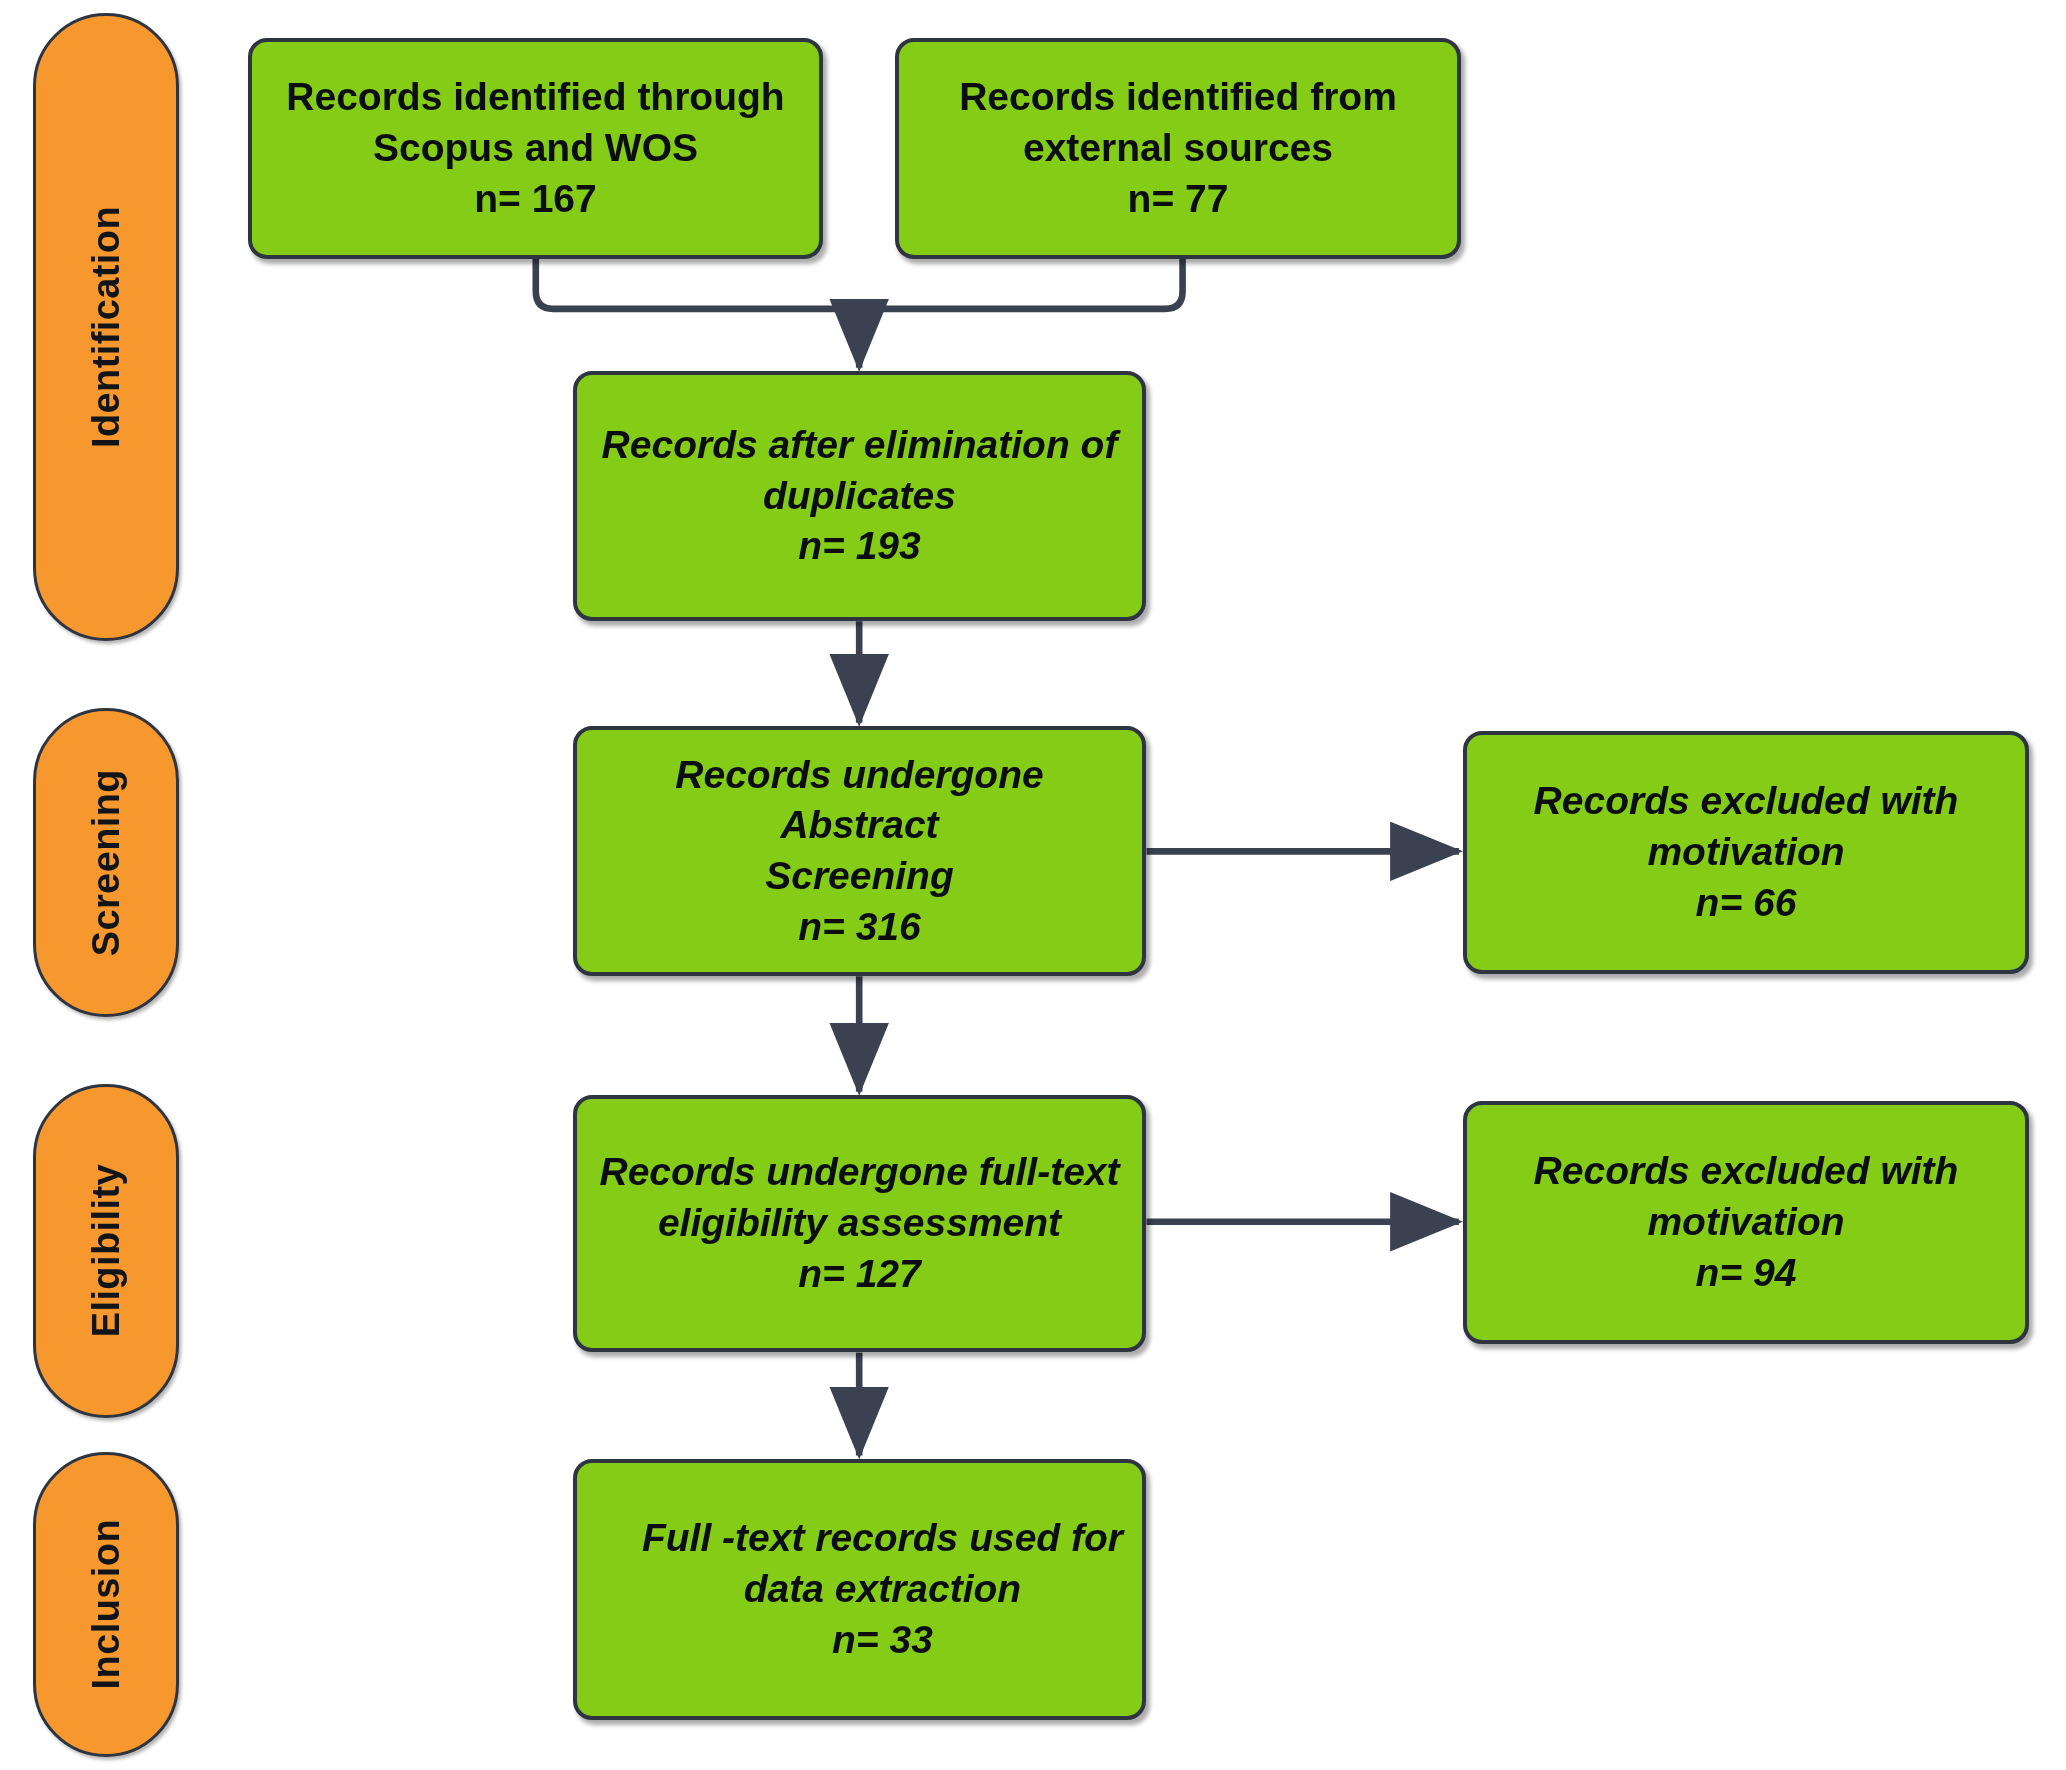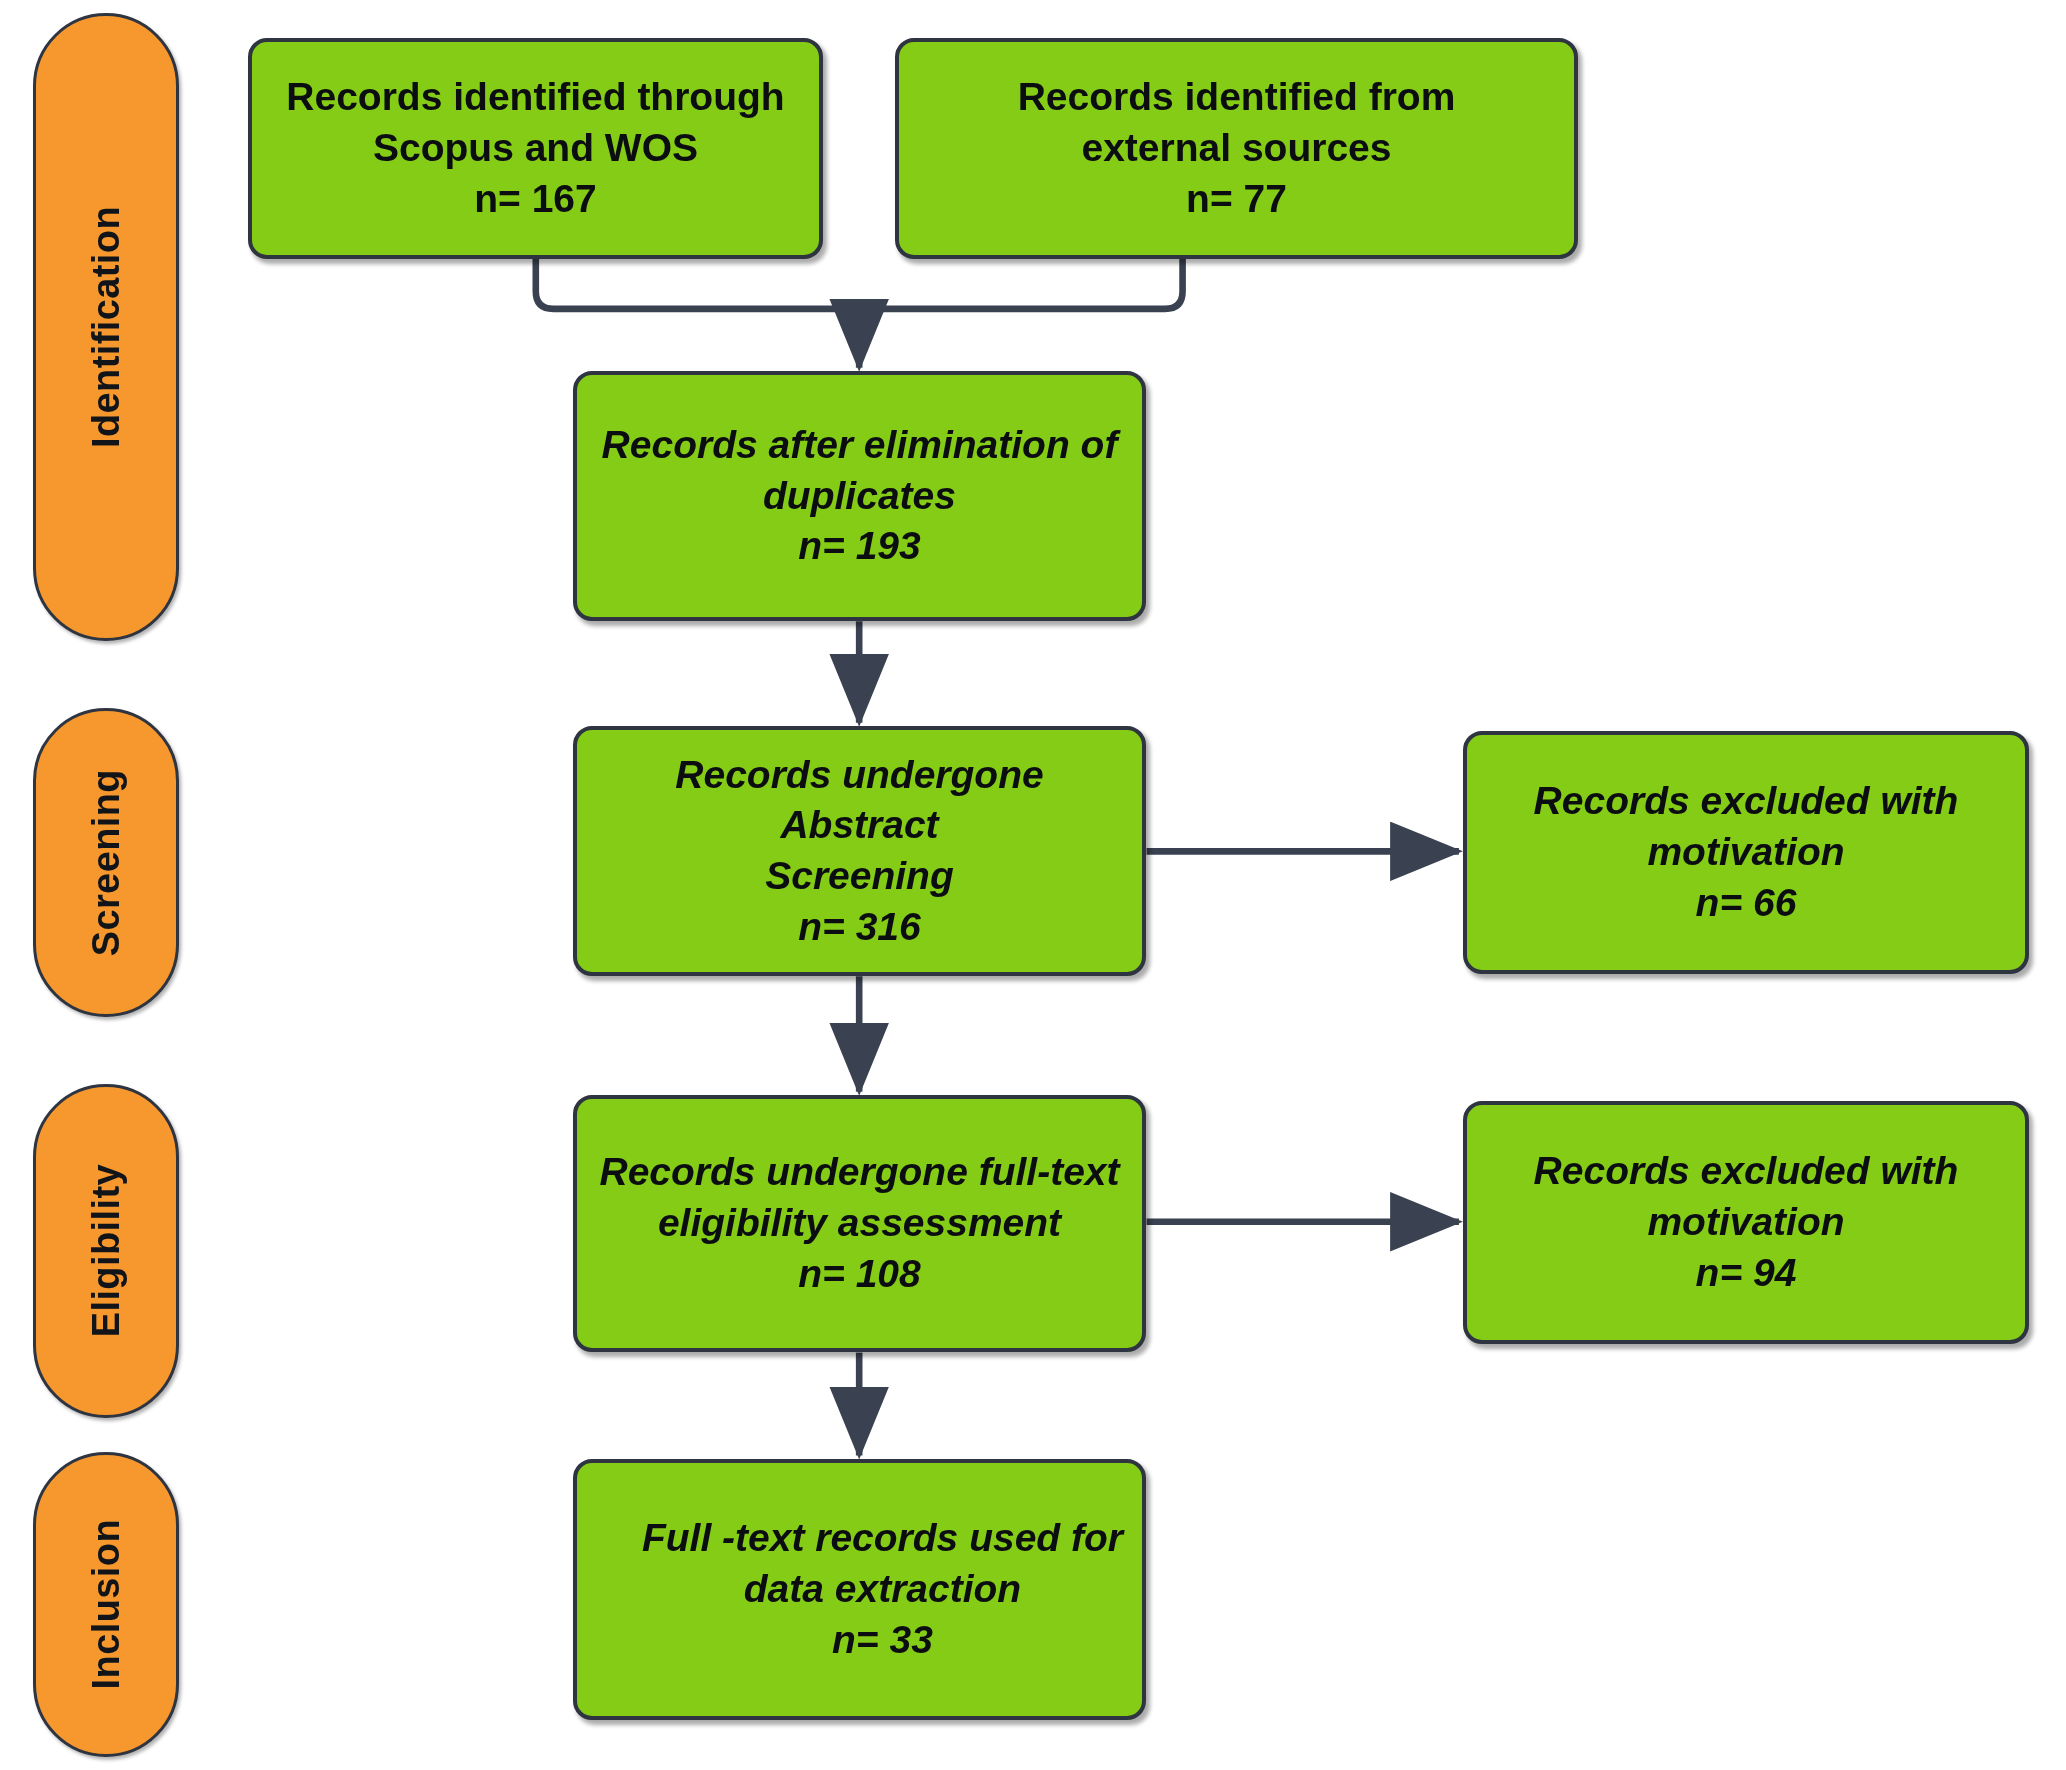--- a/index.html
+++ b/index.html
@@ -102,21 +102,21 @@
   </div>
   <div class="pill" id="stage-3" style="left: 33px; top: 1452px; width: 146px; height: 305px;">
     <span class="pill-label">Inclusion</span>
   </div>
 
   <div class="box" id="box-0" style="left: 248px; top: 38px; width: 575px; height: 221px;">
     <div class="box-text">Records identified through
 Scopus and WOS
 n= 167</div>
   </div>
-  <div class="box" id="box-1" style="left: 895px; top: 38px; width: 683px; height: 221px;">
+  <div class="box" id="box-1" style="left: 895px; top: 38px; width: 566px; height: 221px;">
     <div class="box-text">Records identified from
 external sources
 n= 77</div>
   </div>
   <div class="box italic" id="box-2" style="left: 573px; top: 371px; width: 573px; height: 250px;">
     <div class="box-text">Records after elimination of
 duplicates
 n= 193</div>
   </div>
   <div class="box italic" id="box-3" style="left: 573px; top: 726px; width: 573px; height: 250px;">
@@ -125,21 +125,21 @@
 n= 316</div>
   </div>
   <div class="box italic" id="box-4" style="left: 1463px; top: 731px; width: 566px; height: 243px;">
     <div class="box-text">Records excluded with
 motivation
 n= 66</div>
   </div>
   <div class="box italic" id="box-5" style="left: 573px; top: 1095px; width: 573px; height: 257px;">
     <div class="box-text">Records undergone full-text
 eligibility assessment
-n= 108</div>
+n= 127</div>
   </div>
   <div class="box italic" id="box-6" style="left: 1463px; top: 1101px; width: 566px; height: 243px;">
     <div class="box-text">Records excluded with
 motivation
 n= 94</div>
   </div>
   <div class="box italic" id="box-7" style="left: 573px; top: 1459px; width: 573px; height: 261px; justify-content: flex-end;">
     <div class="box-text">Full -text records used for
 data extraction
 n= 33</div>

